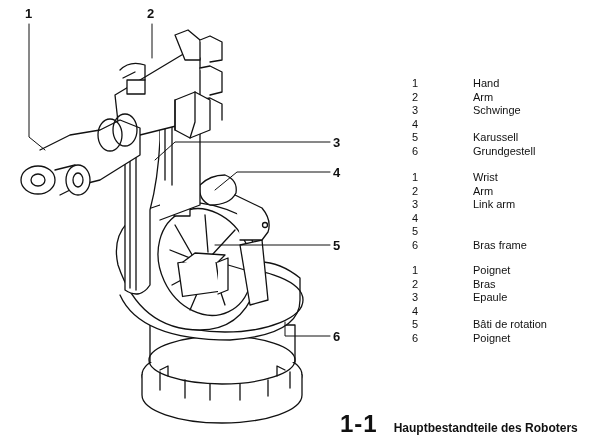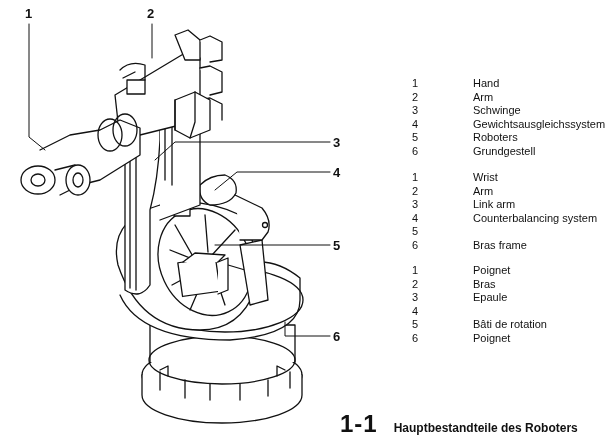--- a/index.html
+++ b/index.html
@@ -105,25 +105,24 @@
   <div class="row">
       <span class="num">2</span>
       <span class="lbl">Arm</span>
     </div>
   <div class="row">
       <span class="num">3</span>
       <span class="lbl">Schwinge</span>
     </div>
   <div class="row">
       <span class="num">4</span>
-      <span class="lbl">Gewichtsausgleichssystem</span>
     </div>
   <div class="row">
       <span class="num">5</span>
-      <span class="lbl">Roboters</span>
+      <span class="lbl">Karussell</span>
     </div>
   <div class="row">
       <span class="num">6</span>
       <span class="lbl">Grundgestell</span>
     </div>
 </div>
 
 <div class="legend" id="legend-en">
   <div class="row">
       <span class="num">1</span>
@@ -132,21 +131,20 @@
   <div class="row">
       <span class="num">2</span>
       <span class="lbl">Arm</span>
     </div>
   <div class="row">
       <span class="num">3</span>
       <span class="lbl">Link arm</span>
     </div>
   <div class="row">
       <span class="num">4</span>
-      <span class="lbl">Counterbalancing system</span>
     </div>
   <div class="row">
       <span class="num">5</span>
     </div>
   <div class="row">
       <span class="num">6</span>
       <span class="lbl">Bras frame</span>
     </div>
 </div>
 

